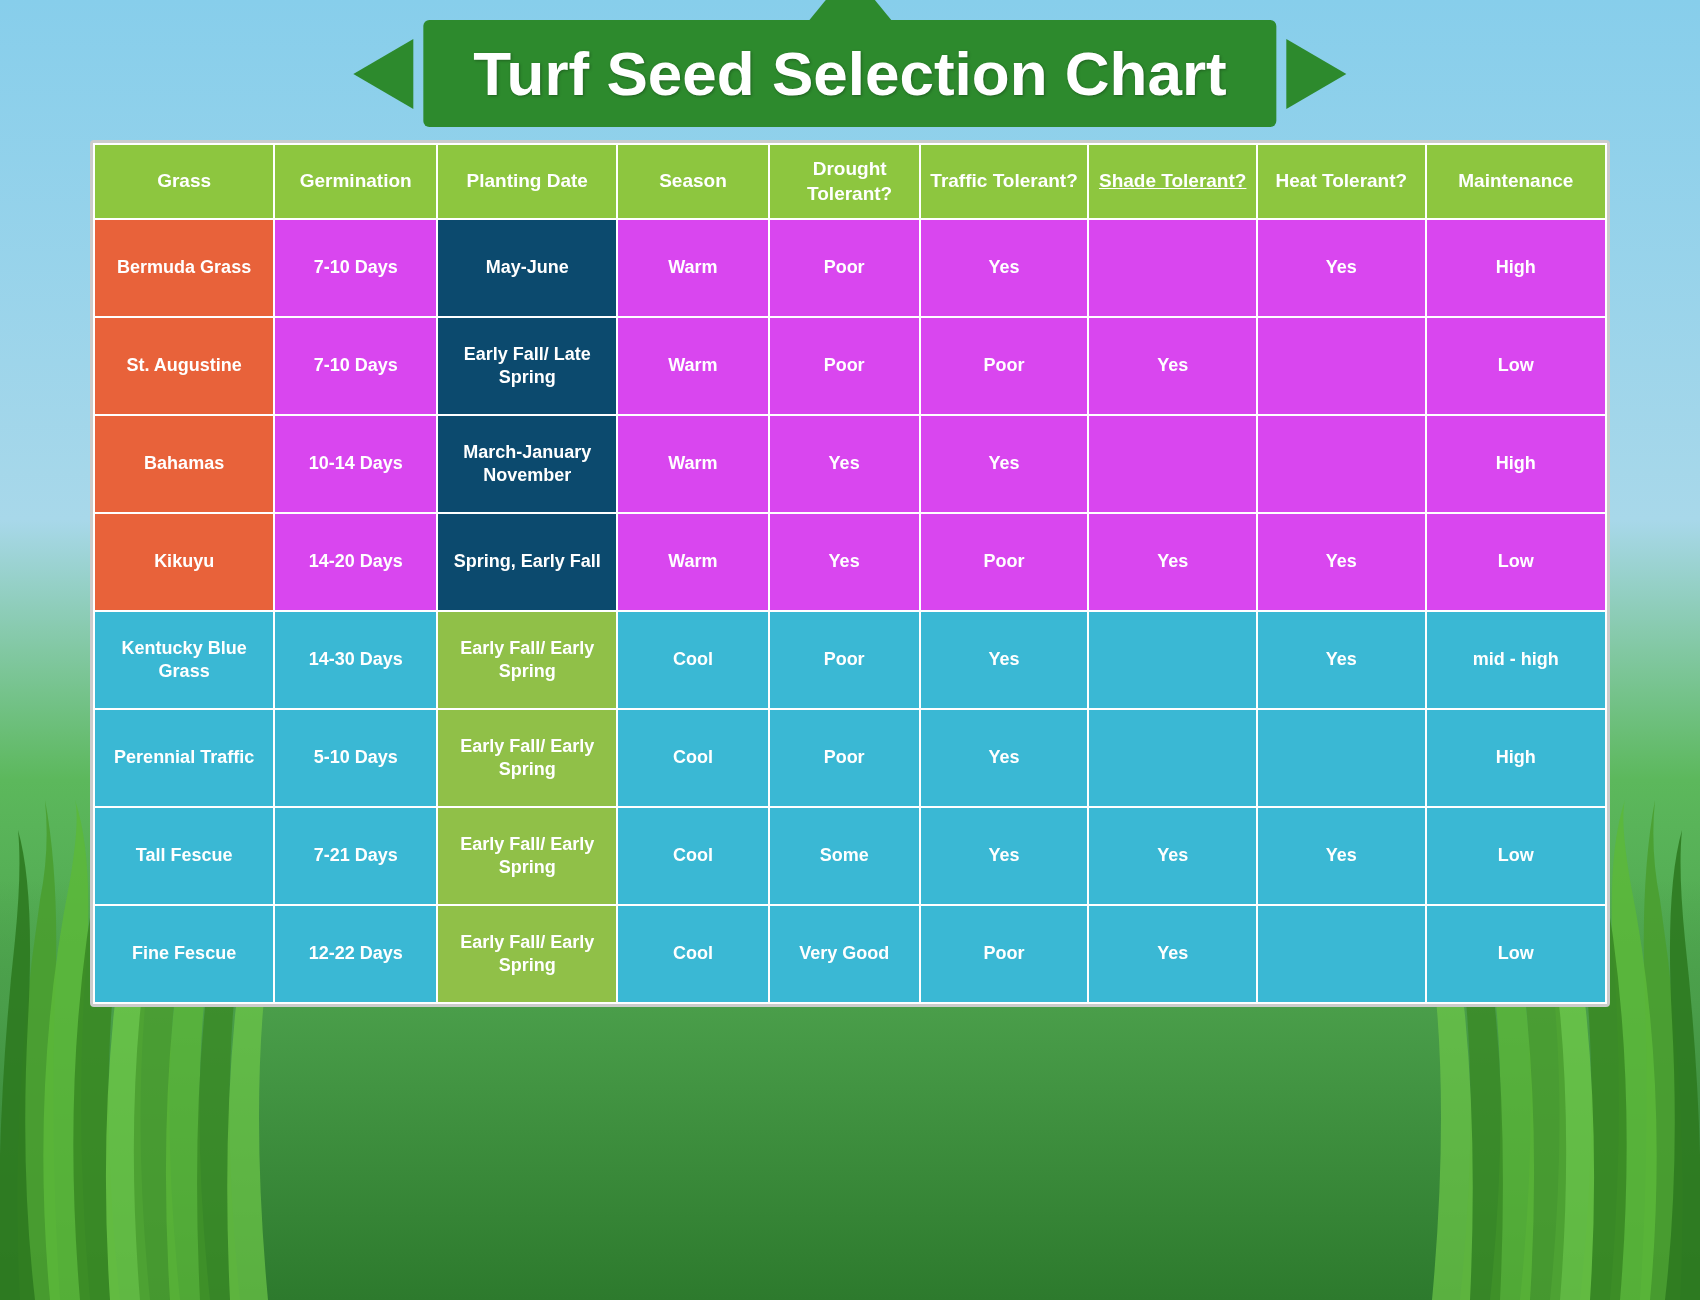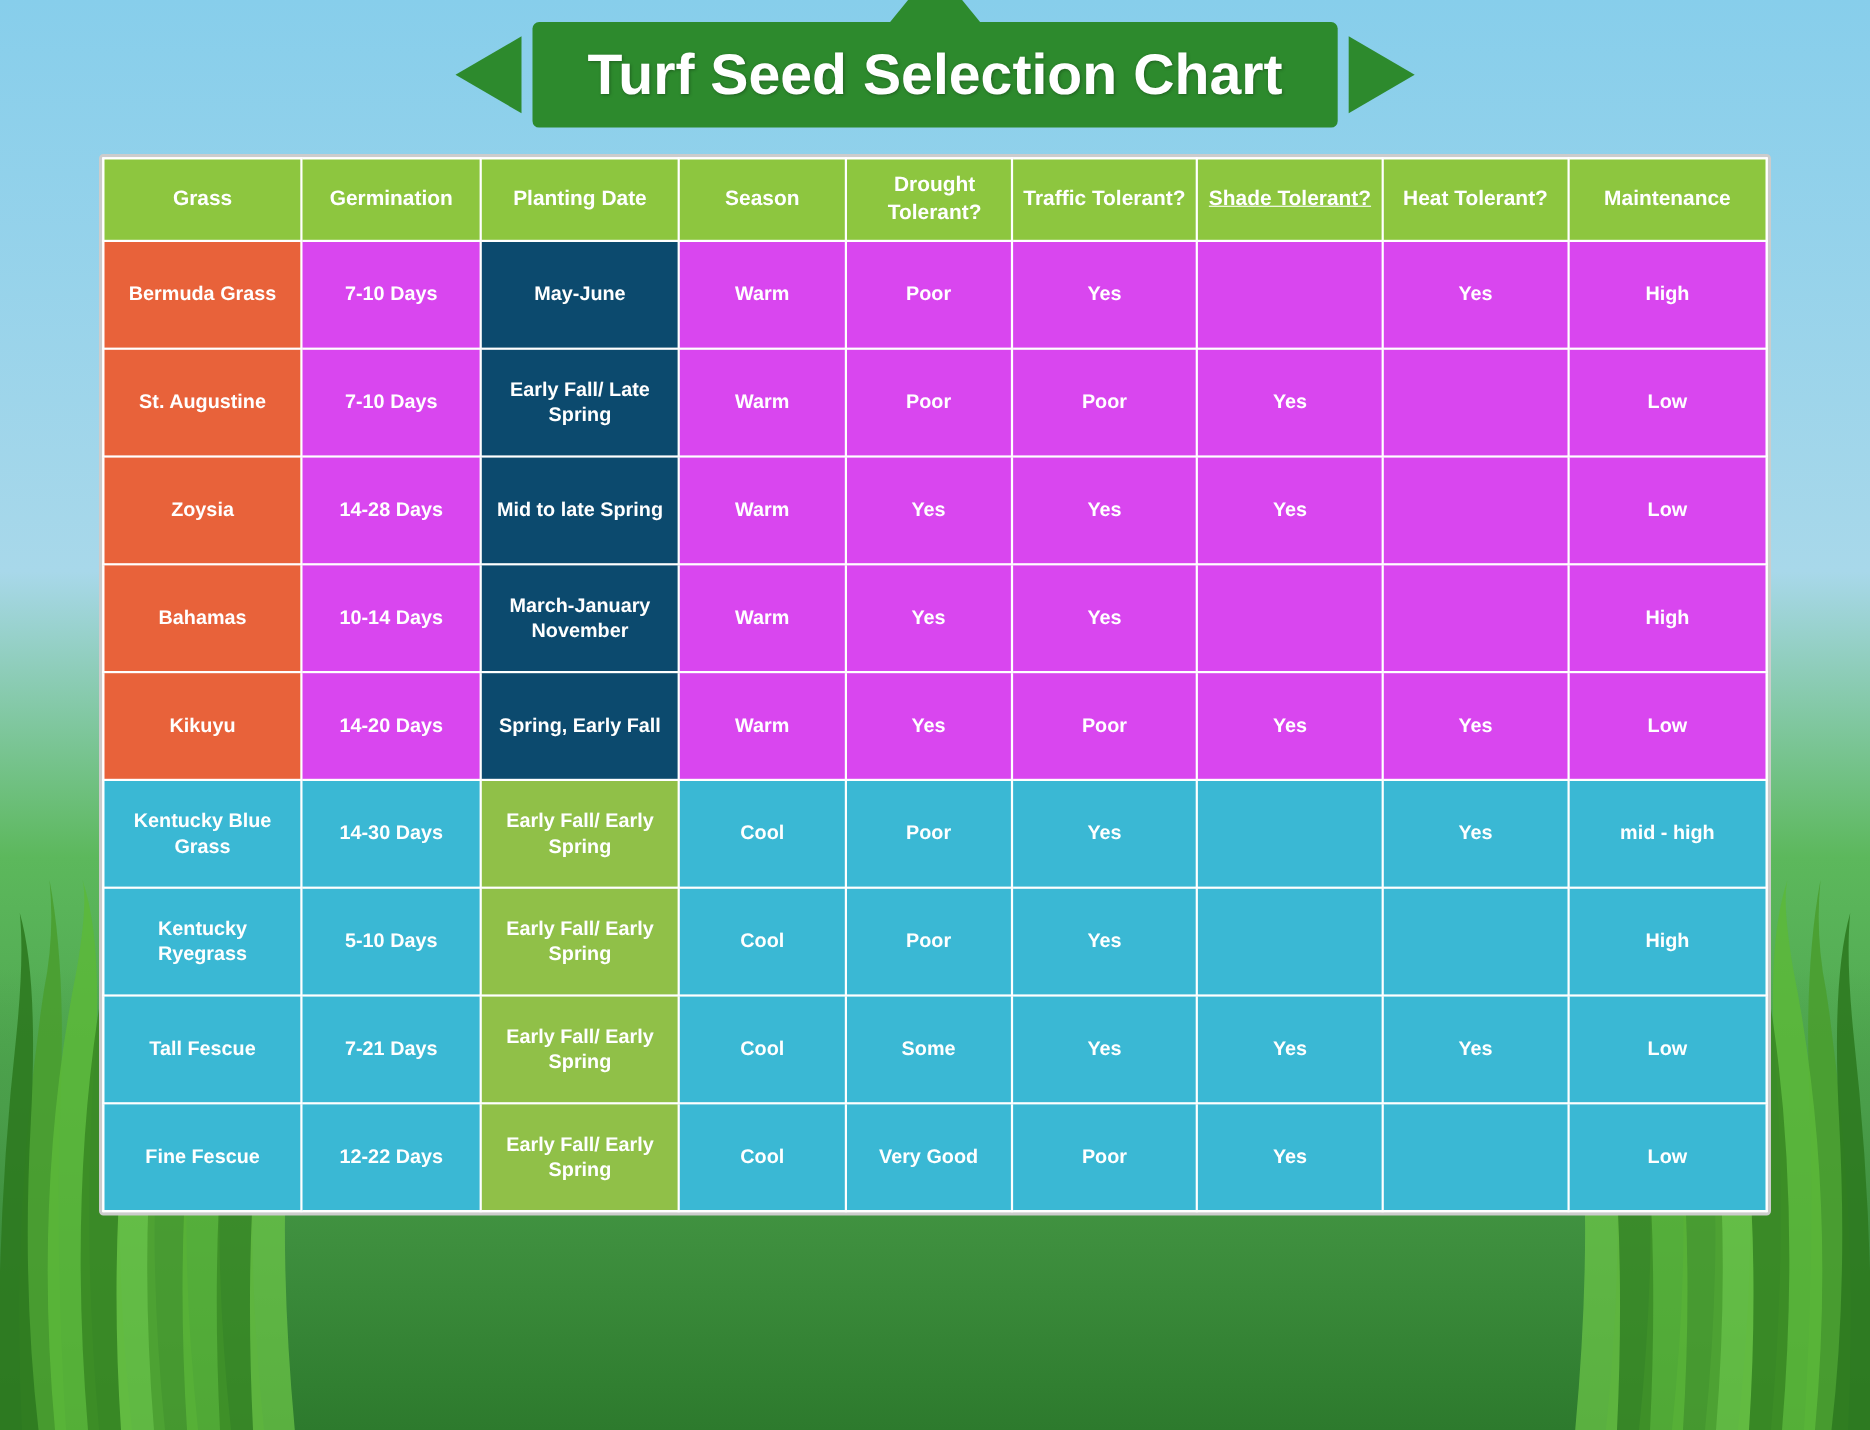--- a/index.html
+++ b/index.html
@@ -94,21 +94,21 @@
 
     .title-box {
       background: #2d8a2d;
       padding: 18px 50px;
       border-radius: 6px;
       position: relative;
     }
 
     .title-text {
       color: white;
-      font-size: 52px;
+      font-size: 62px;
       font-weight: bold;
       white-space: nowrap;
       text-shadow: 1px 1px 3px rgba(0,0,0,0.3);
     }
 
     .table-container {
       position: absolute;
       top: 140px;
       left: 90px;
       right: 90px;
@@ -262,31 +262,20 @@
           <td class="warm-data">7-10 Days</td>
           <td class="warm-planting">Early Fall/ Late Spring</td>
           <td class="warm-data">Warm</td>
           <td class="warm-data">Poor</td>
           <td class="warm-data">Poor</td>
           <td class="warm-data">Yes</td>
           <td class="warm-data"></td>
           <td class="warm-data">Low</td>
         </tr>
         <tr class="row-height">
-          <td class="warm-grass">Zoysia</td>
-          <td class="warm-data">14-28 Days</td>
-          <td class="warm-planting">Mid to late Spring</td>
-          <td class="warm-data">Warm</td>
-          <td class="warm-data">Yes</td>
-          <td class="warm-data">Yes</td>
-          <td class="warm-data">Yes</td>
-          <td class="warm-data"></td>
-          <td class="warm-data">Low</td>
-        </tr>
-        <tr class="row-height">
           <td class="warm-grass">Bahamas</td>
           <td class="warm-data">10-14 Days</td>
           <td class="warm-planting">March-January November</td>
           <td class="warm-data">Warm</td>
           <td class="warm-data">Yes</td>
           <td class="warm-data">Yes</td>
           <td class="warm-data"></td>
           <td class="warm-data"></td>
           <td class="warm-data">High</td>
         </tr>
@@ -306,21 +295,21 @@
           <td class="cool-data">14-30 Days</td>
           <td class="cool-planting">Early Fall/ Early Spring</td>
           <td class="cool-data">Cool</td>
           <td class="cool-data">Poor</td>
           <td class="cool-data">Yes</td>
           <td class="cool-data"></td>
           <td class="cool-data">Yes</td>
           <td class="cool-data">mid - high</td>
         </tr>
         <tr class="row-height">
-          <td class="cool-grass">Kentucky Ryegrass</td>
+          <td class="cool-grass">Perennial Traffic</td>
           <td class="cool-data">5-10 Days</td>
           <td class="cool-planting">Early Fall/ Early Spring</td>
           <td class="cool-data">Cool</td>
           <td class="cool-data">Poor</td>
           <td class="cool-data">Yes</td>
           <td class="cool-data"></td>
           <td class="cool-data"></td>
           <td class="cool-data">High</td>
         </tr>
         <tr class="row-height">

